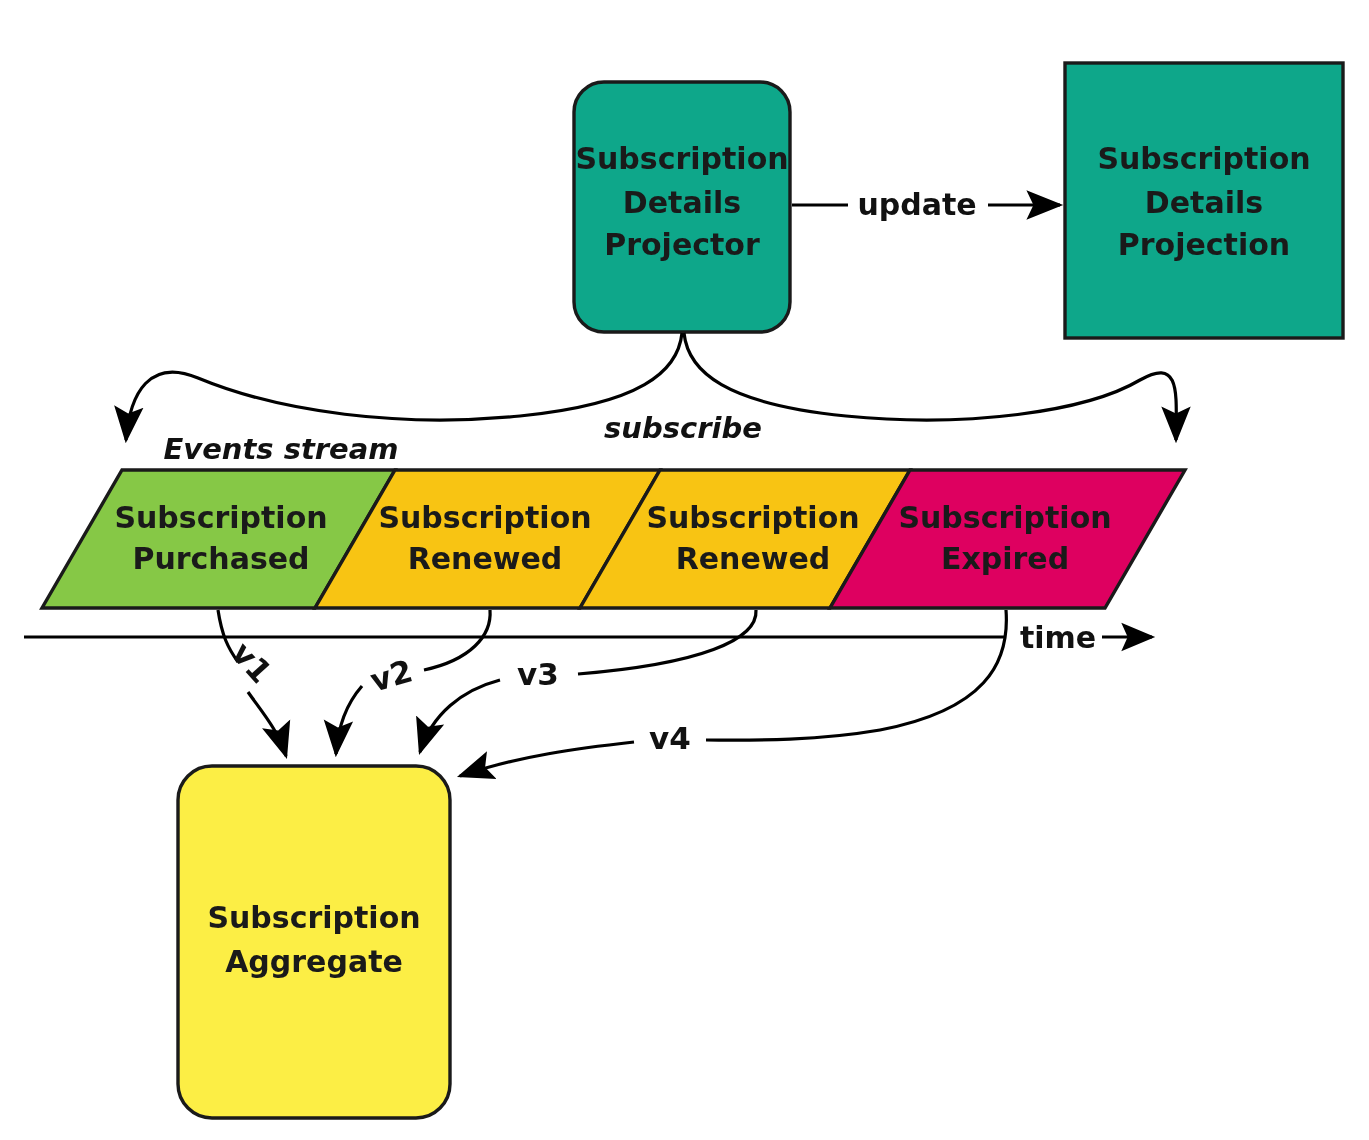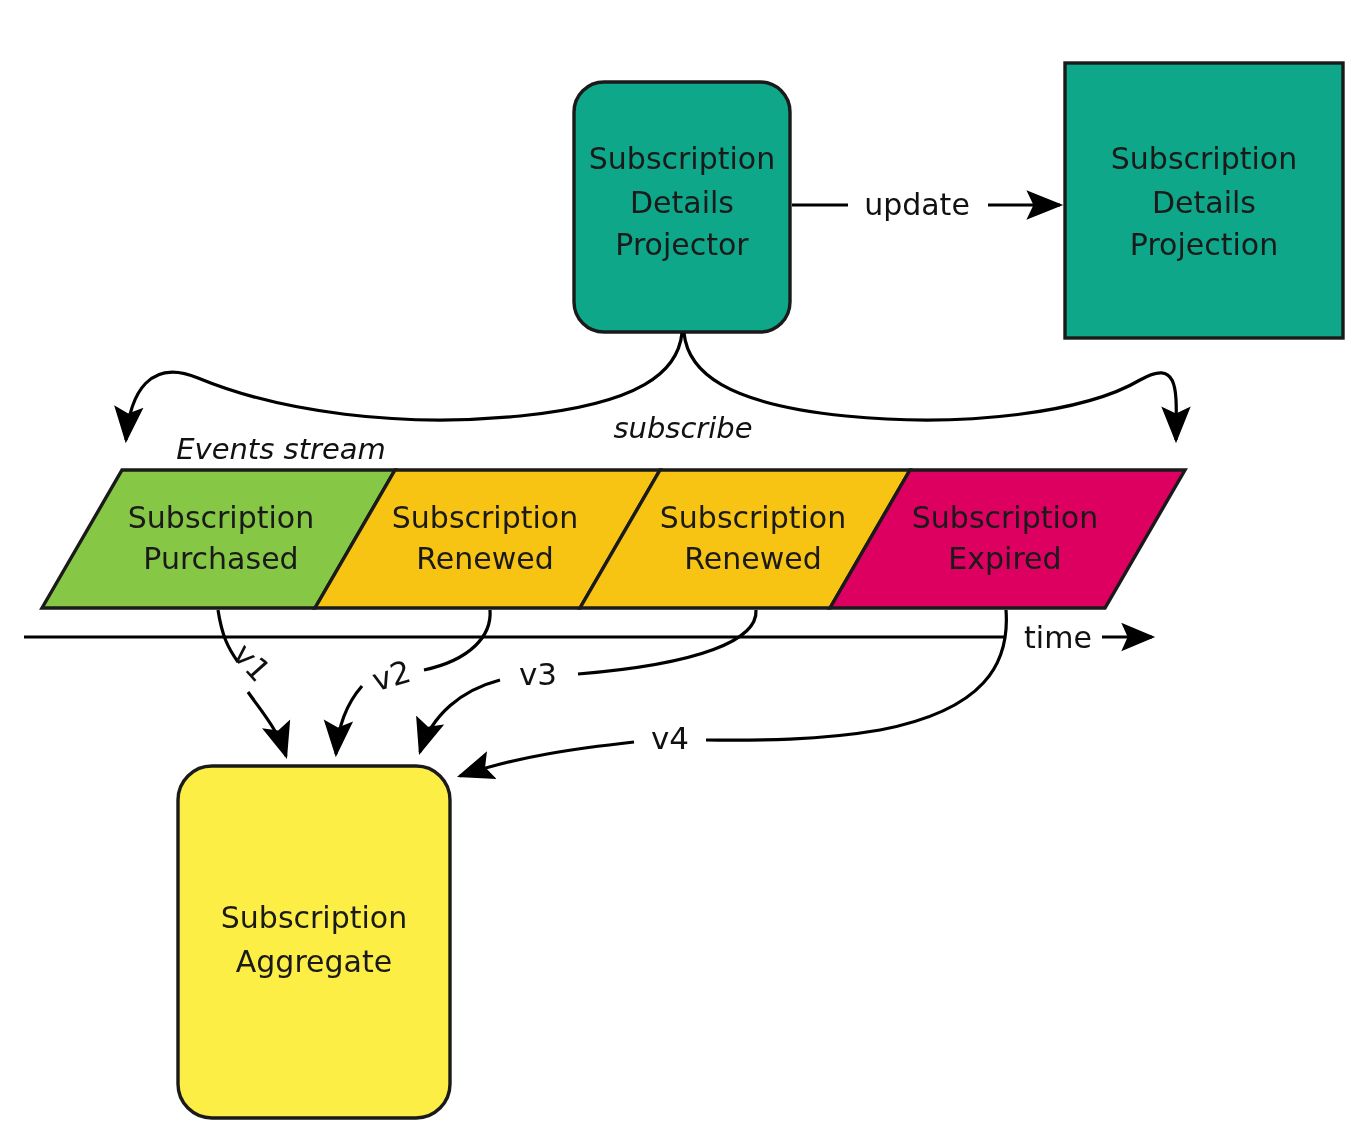--- a/index.html
+++ b/index.html
@@ -10,20 +10,21 @@
   body {
     width: 1369px;
     height: 1140px;
     font-family: "DejaVu Sans", "Liberation Sans", sans-serif;
     overflow: hidden;
   }
   #diagram-root {
     position: relative;
     width: 1369px;
     height: 1140px;
+    font-weight: bold;
   }
   svg.layer {
     position: absolute;
     top: 0;
     left: 0;
     width: 1369px;
     height: 1140px;
   }
   .node-text {
     font-family: "DejaVu Sans", "Liberation Sans", sans-serif;

